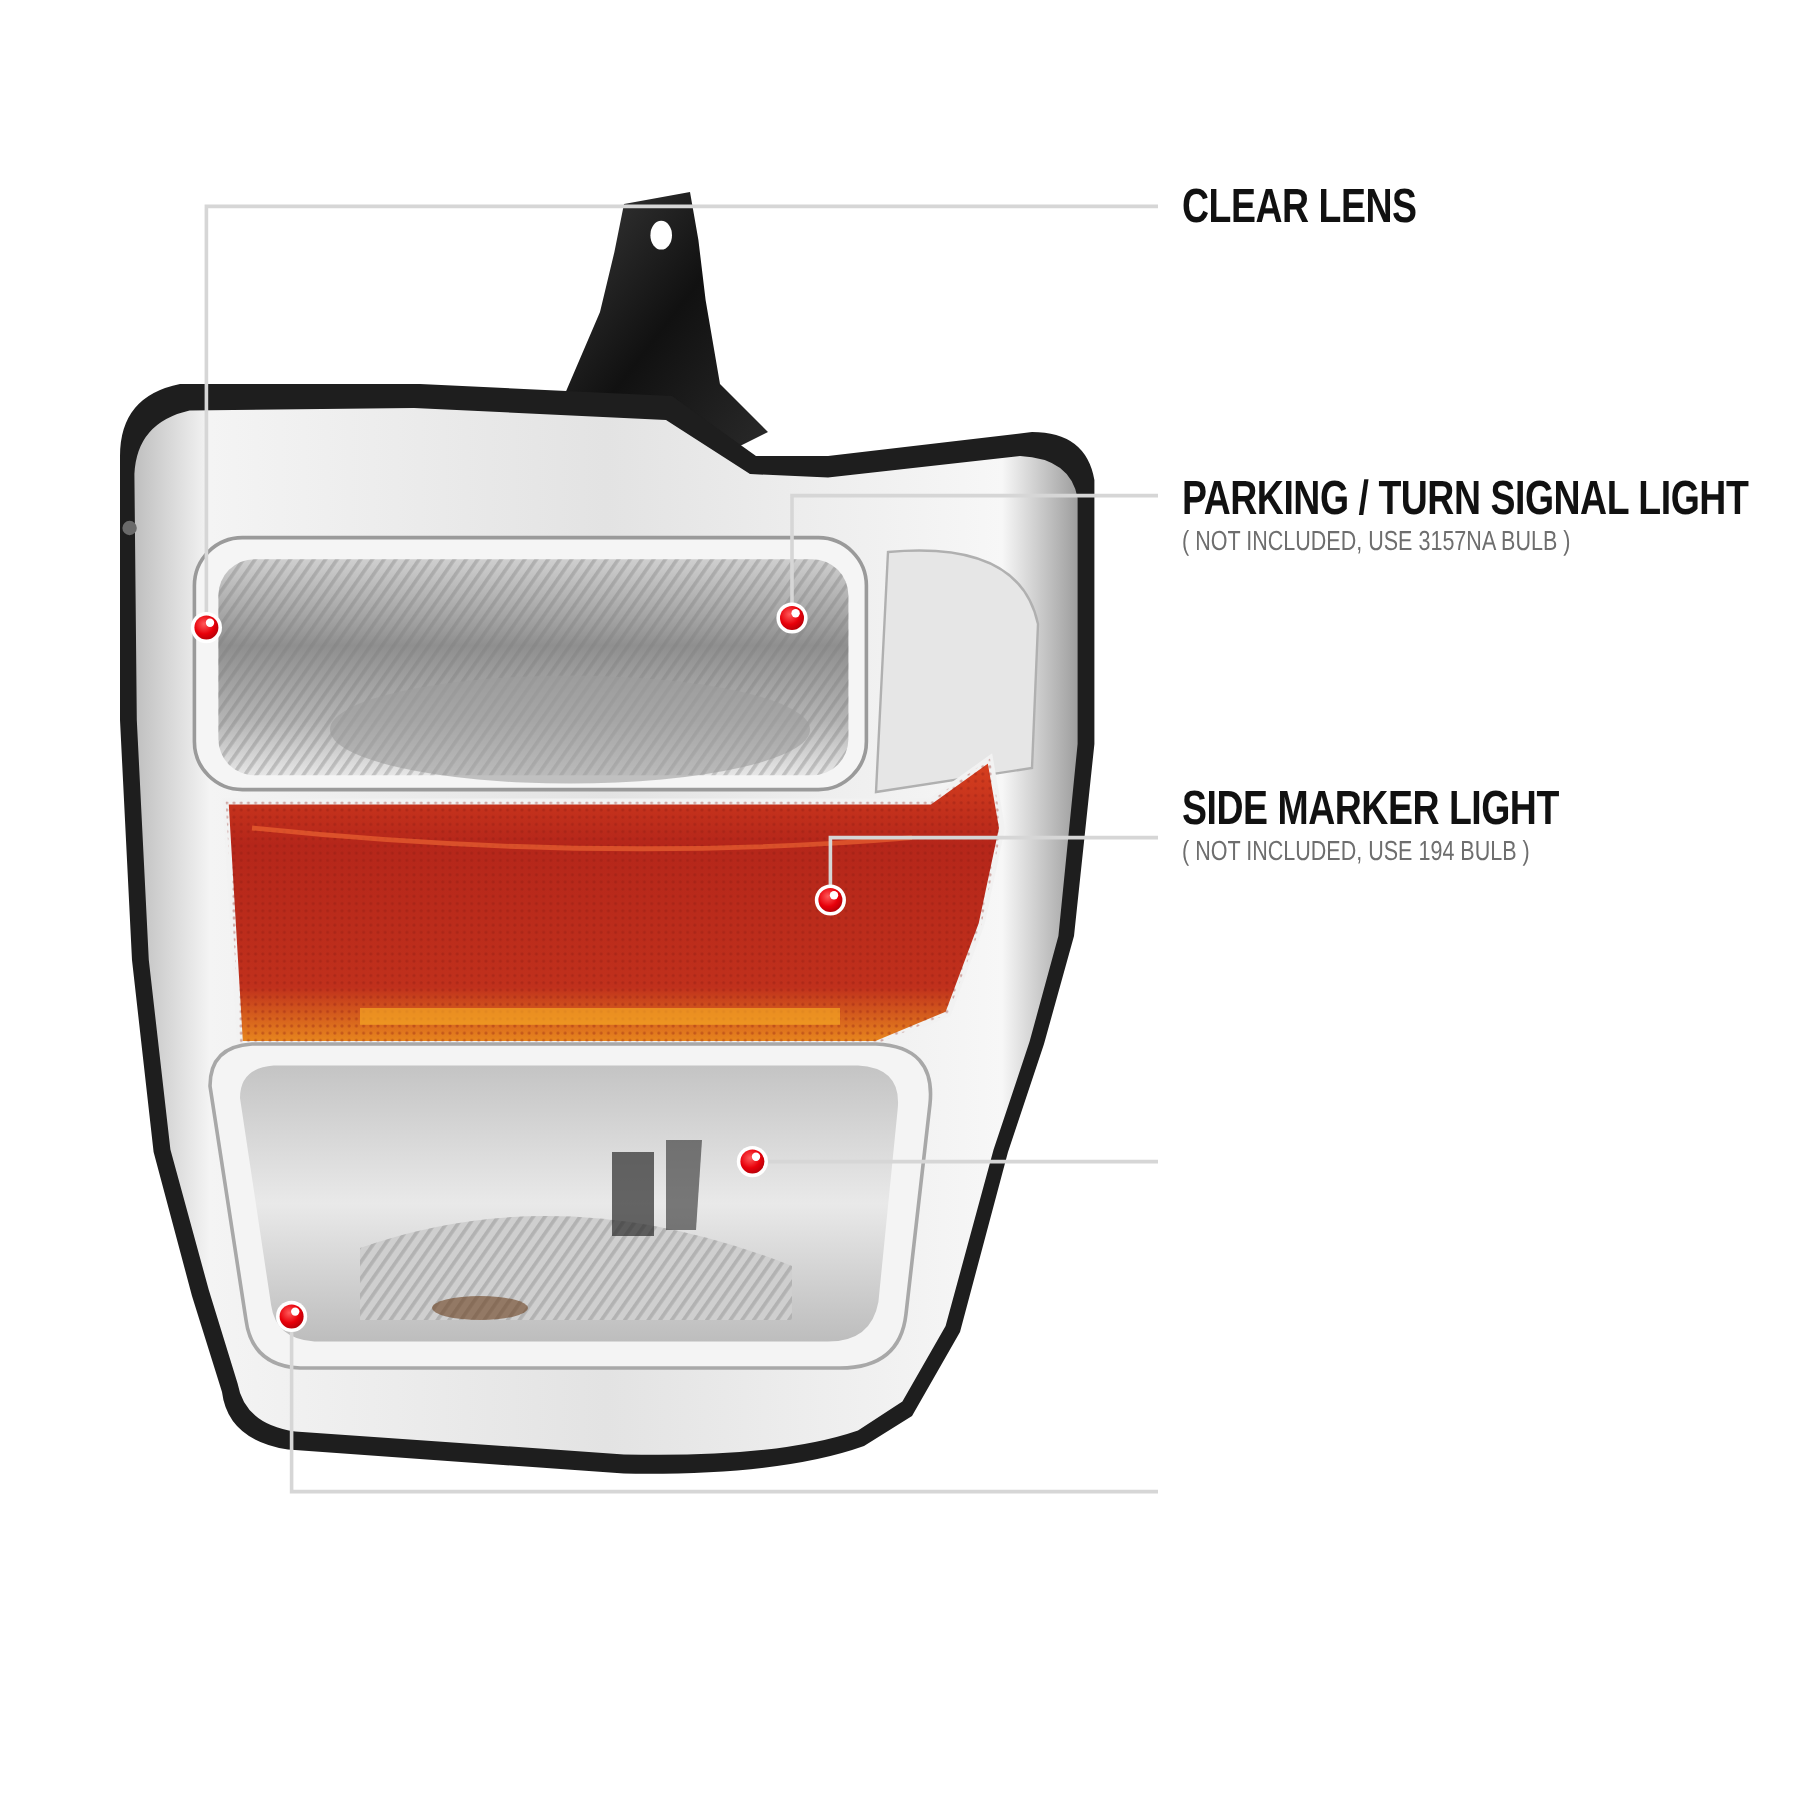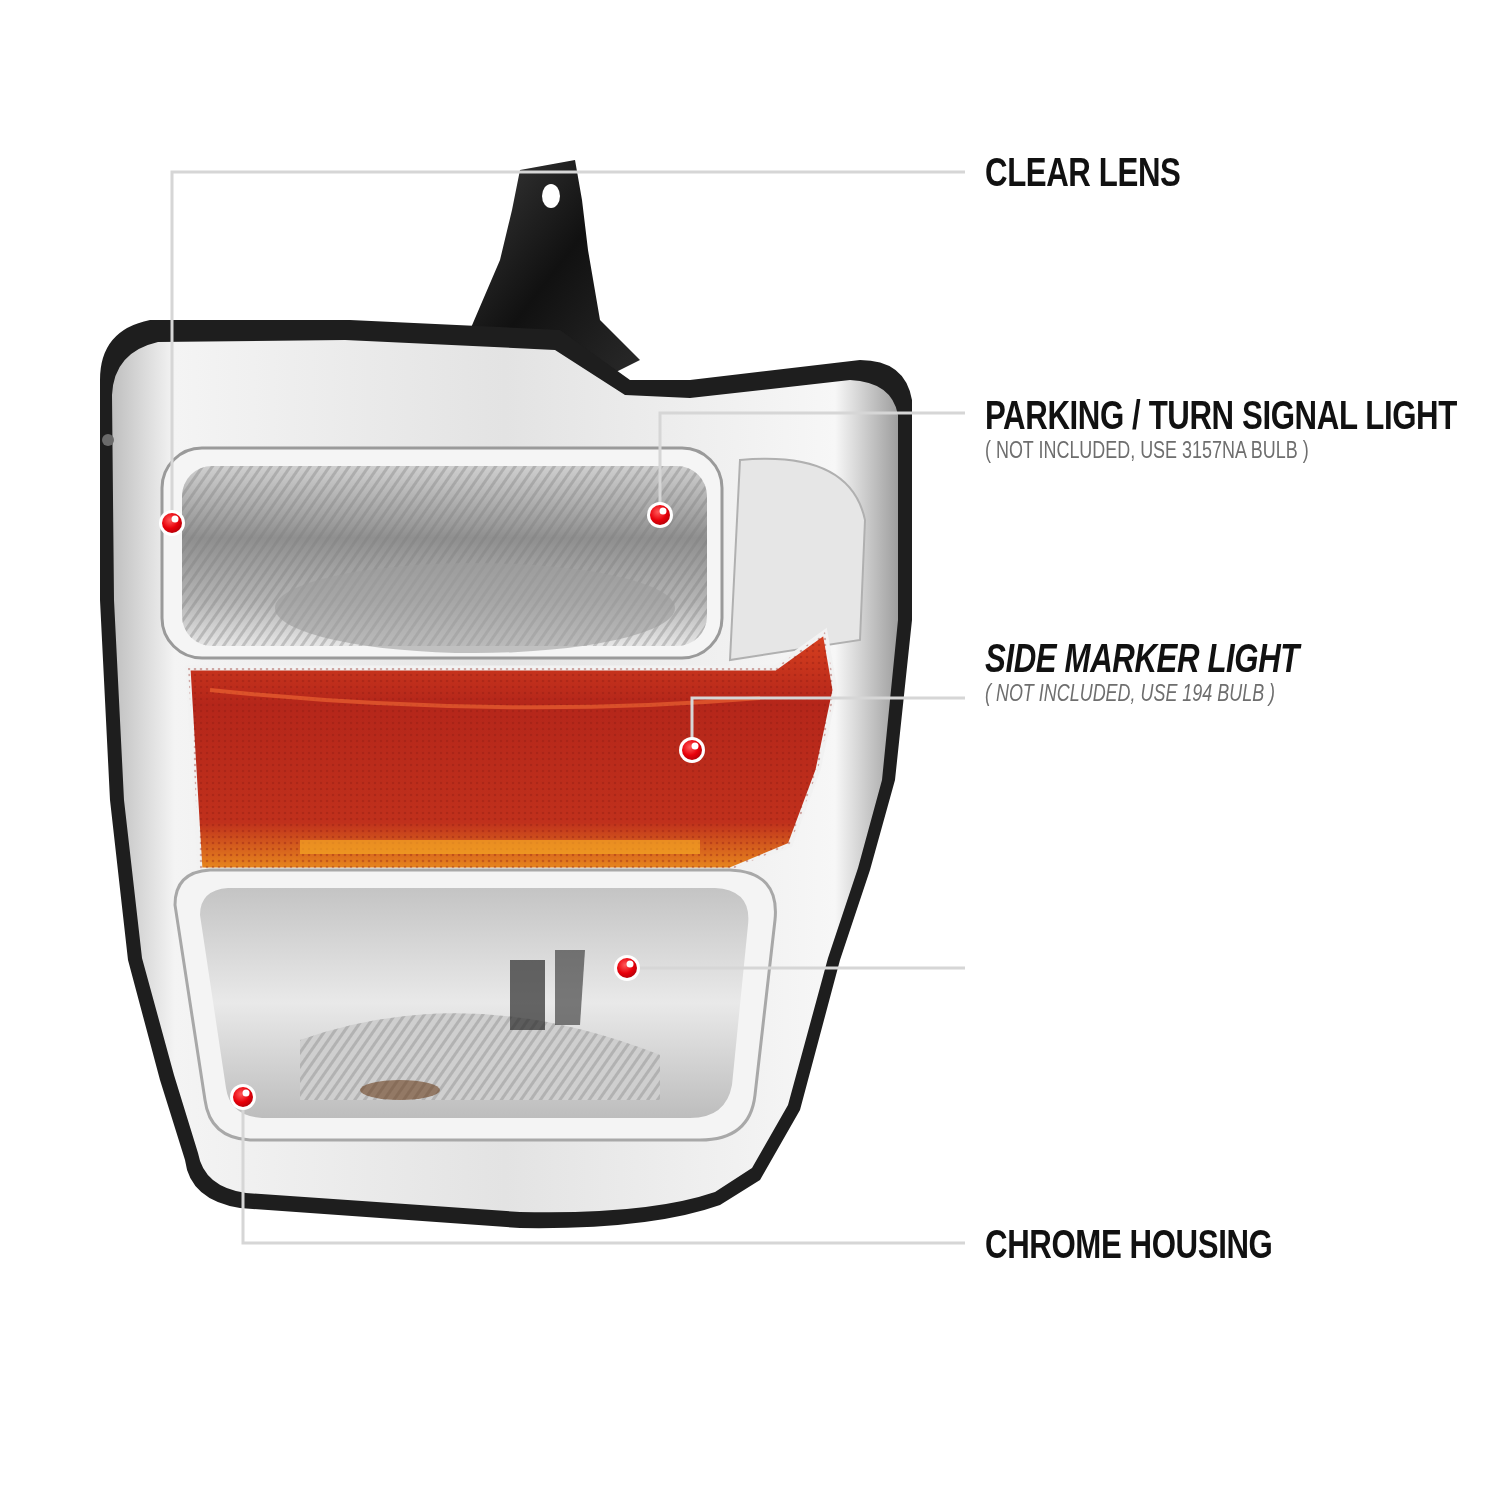--- a/index.html
+++ b/index.html
@@ -139,23 +139,20 @@
 
   <div class="label" style="top:150px;">
     <span class="title">CLEAR LENS</span>
   </div>
 
   <div class="label" style="top:393px;">
     <span class="title">PARKING / TURN SIGNAL LIGHT</span>
     <span class="sub">( NOT INCLUDED, USE  3157NA  BULB )</span>
   </div>
 
-  <div class="label" style="top:636px;font-style:italic;">
+  <div class="label" style="top:652px;">
     <span class="title">SIDE MARKER LIGHT</span>
     <span class="sub">( NOT INCLUDED, USE  194  BULB )</span>
   </div>
 
 
-  <div class="label" style="top:1222px;">
-    <span class="title">CHROME HOUSING</span>
-  </div>
 
 </div>
 
 </body></html>

